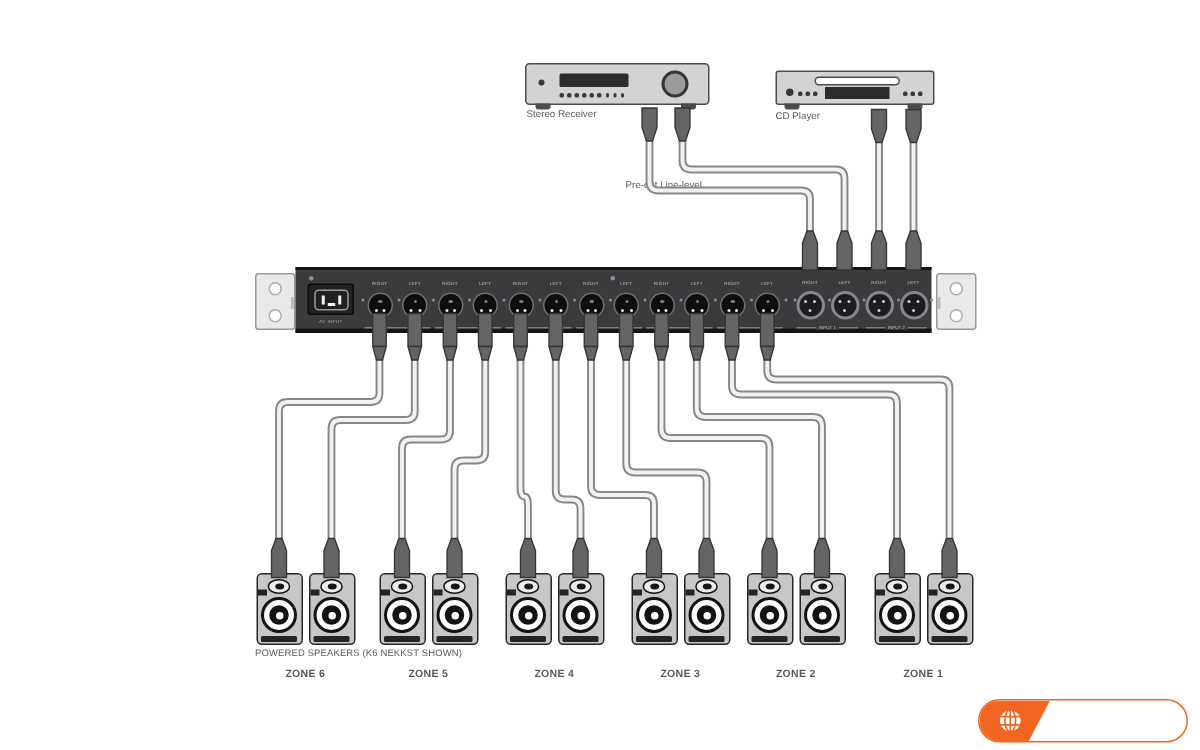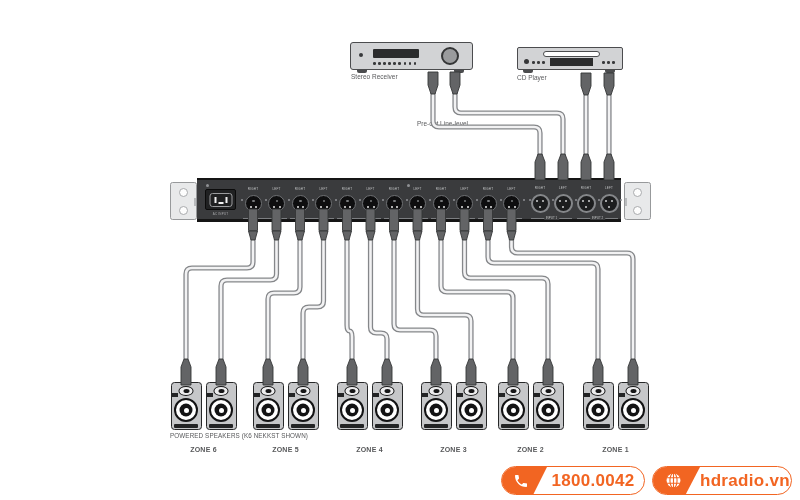--- a/index.html
+++ b/index.html
@@ -443,36 +443,27 @@
       <polygon points="350,359 354,359 357,367 357,385 347,385 347,367" fill="#636466" stroke="#343537" stroke-width="0.9"></polygon>
       <polygon points="385,359 389,359 392,367 392,385 382,385 382,367" fill="#636466" stroke="#343537" stroke-width="0.9"></polygon>
       <polygon points="434,359 438,359 441,367 441,385 431,385 431,367" fill="#636466" stroke="#343537" stroke-width="0.9"></polygon>
       <polygon points="469,359 473,359 476,367 476,385 466,385 466,367" fill="#636466" stroke="#343537" stroke-width="0.9"></polygon>
       <polygon points="511,359 515,359 518,367 518,385 508,385 508,367" fill="#636466" stroke="#343537" stroke-width="0.9"></polygon>
       <polygon points="546,359 550,359 553,367 553,385 543,385 543,367" fill="#636466" stroke="#343537" stroke-width="0.9"></polygon>
       <polygon points="596,359 600,359 603,367 603,385 593,385 593,367" fill="#636466" stroke="#343537" stroke-width="0.9"></polygon>
       <polygon points="631,359 635,359 638,367 638,385 628,385 628,367" fill="#636466" stroke="#343537" stroke-width="0.9"></polygon>
     </svg>
 
-  <div class="badge" style="left:501px;width:144px">
-    <div class="badge-head" style="width:45px;background:#f26522;clip-path:polygon(0 0,100% 0,70% 100%,0 100%)">
-      <svg width="16" height="16" viewBox="0 0 24 24">
-        <path fill="#ffffff" d="M6.62 10.79c1.44 2.83 3.76 5.14 6.59 6.59l2.2-2.2c.27-.27.67-.36 1.02-.24 1.12.37 2.33.57 3.57.57.55 0 1 .45 1 1V20c0 .55-.45 1-1 1-9.39 0-17-7.61-17-17 0-.55.45-1 1-1h3.5c.55 0 1 .45 1 1 0 1.25.2 2.45.57 3.57.11.35.03.74-.25 1.02l-2.2 2.2z"></path>
-      </svg>
-    </div>
-    <div class="badge-text">1800.0042</div>
-  </div>
   <div class="badge" style="left:652px;width:140px">
     <div class="badge-head" style="width:47px;background:#f26522;clip-path:polygon(0 0,100% 0,70% 100%,0 100%)">
       <svg width="19" height="19" viewBox="0 0 24 24">
         <circle cx="12" cy="12" r="9.5" fill="#ffffff"></circle>
         <g stroke="#f26522" stroke-width="1.4" fill="none">
           <circle cx="12" cy="12" r="9.5"></circle>
           <ellipse cx="12" cy="12" rx="4.5" ry="9.5"></ellipse>
           <line x1="12" y1="2.5" x2="12" y2="21.5"></line>
           <line x1="2.8" y1="8.5" x2="21.2" y2="8.5"></line>
           <line x1="2.8" y1="15.5" x2="21.2" y2="15.5"></line>
         </g>
       </svg>
     </div>
-    <div class="badge-text">hdradio.vn</div>
   </div>
 </div>
 
 </body></html>

